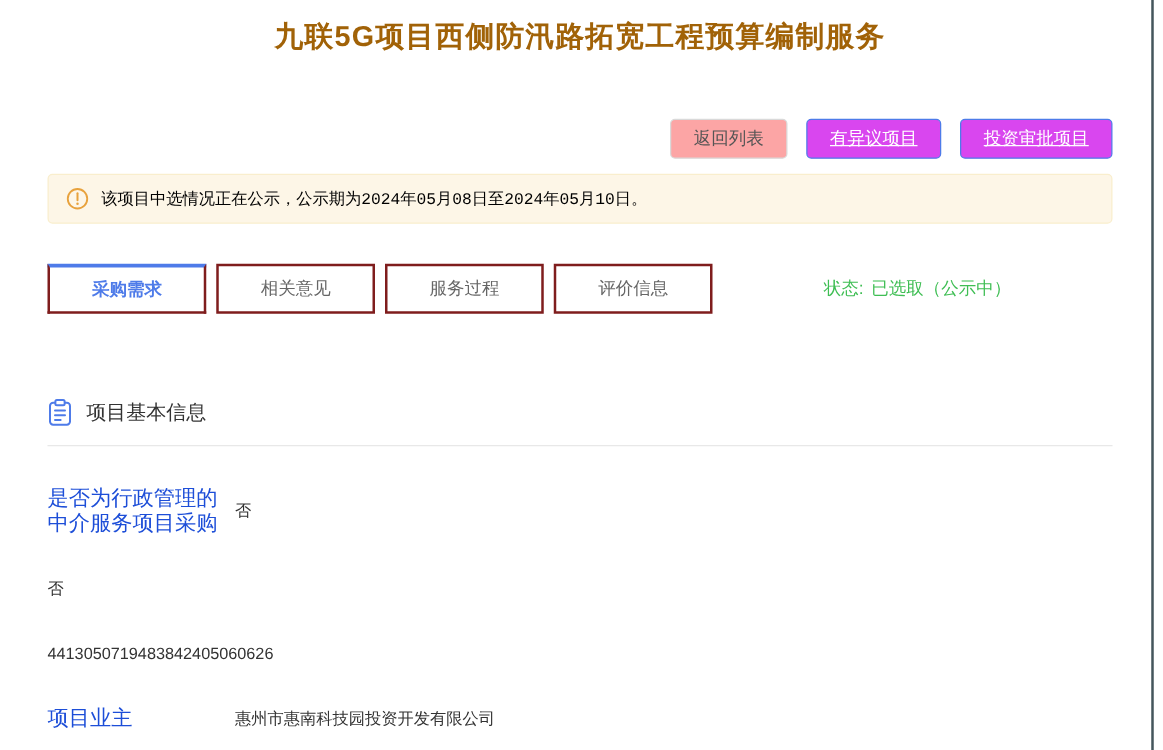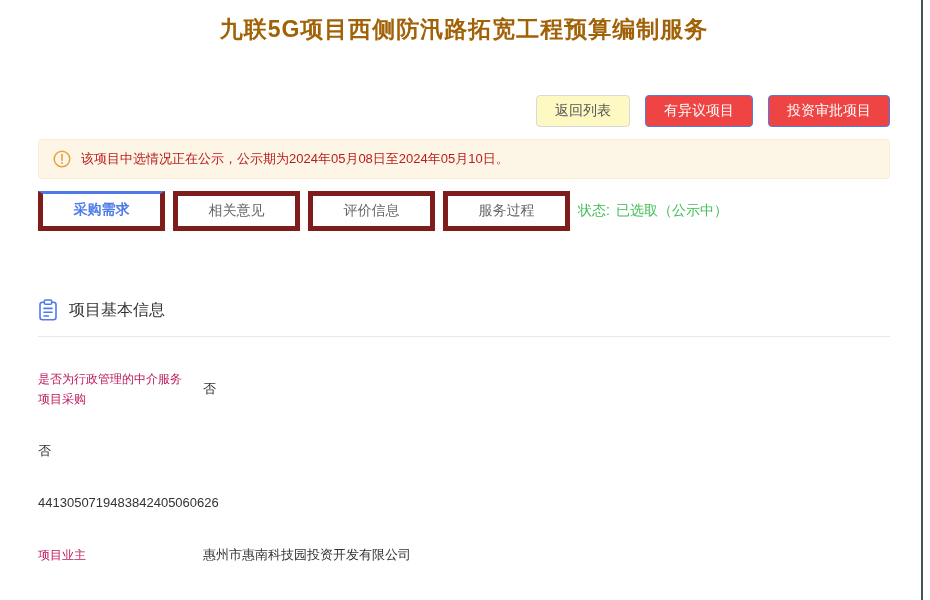--- a/index.html
+++ b/index.html
@@ -9,46 +9,46 @@
   .right-edge { position:absolute; top:0; right:7px; width:2px; height:600px;
     background:#44565c; }
   .container { position:absolute; left:38px; top:0; width:852px; }
 
   .page-title { margin-top:14px; text-align:center; font-size:23px; font-weight:bold;
     color:#a16207; letter-spacing:1px; }
 
   .actions { margin-top:50px; display:flex; justify-content:flex-end; gap:15px; }
   .btn { height:32px; padding:0 18px; font-size:14px; border-radius:4px;
     display:inline-flex; align-items:center; justify-content:center; cursor:pointer; }
-  .btn-plain { background:#fef9c3; border:1px solid #d9d9d9; color:#555; }
-  .btn-primary { background:#ef4444; border:1px solid #4e7be9; color:#fff; }
+  .btn-plain { background:#fca5a5; border:1px solid #d9d9d9; color:#555; }
+  .btn-primary { background:#d946ef; border:1px solid #4e7be9; color:#fff;text-decoration:underline; }
 
   .notice { margin-top:12px; height:40px; background:#fdf6e7; border:1px solid #f9eecd;
     border-radius:4px; display:flex; align-items:center; padding:0 14px; }
   .notice-icon { width:18px; height:18px; margin-right:10px; flex:none; }
-  .notice-text { font-size:13px; color:#b91c1c; }
+  .notice-text { font-size:13px; color:#000000;font-family:Liberation Mono, monospace; }
 
-  .tabs-row { margin-top:12px; display:flex; align-items:stretch; height:40px; }
-  .tab { width:127px; margin-right:8px; background:#fff; border:5px solid #7f1d1d;
+  .tabs-row { margin-top:32px; display:flex; align-items:stretch; height:40px; }
+  .tab { width:127px; margin-right:8px; background:#fff; border:2px solid #7f1d1d;
     display:flex; align-items:center; justify-content:center; font-size:14px;
     color:#666; cursor:pointer; position:relative; }
   .tab.active { border-top:3px solid #4e7be9; color:#4e7be9; font-weight:bold; }
-  .tabs-status { flex:1; display:flex; align-items:center; justify-content:flex-start;
+  .tabs-status { flex:1; display:flex; align-items:center; justify-content:center;
     font-size:14px; }
   .status-green { color:#3fbe54; }
   .status-label { margin-right:6px; }
 
   .section-header { margin-top:68px; display:flex; align-items:center; }
   .section-icon { width:20px; height:22px; margin-right:11px; flex:none; }
   .section-title { font-size:16px; color:#333; }
   .divider { margin-top:15px; height:1px; background:#e8e8e8; }
 
   .fields { margin-top:32px; }
   .field-row { display:flex; align-items:center; margin-bottom:32px; min-height:20px; }
-  .field-label { width:150px; margin-right:15px; font-size:12px; color:#be185d;
+  .field-label { width:150px; margin-right:0; font-size:17px; color:#1d4ed8;
     line-height:20px; flex:none; }
   .field-value { font-size:13px; color:#333; line-height:20px; }
 </style>
 </head>
 <body>
 
 <div class="page">
   <div class="container">
 
     <h1 class="page-title">九联5G项目西侧防汛路拓宽工程预算编制服务</h1>
@@ -71,24 +71,24 @@
     </div>
 
     <div class="tabs-row">
       <div class="tab active">
         <span>采购需求</span>
       </div>
       <div class="tab">
         <span>相关意见</span>
       </div>
       <div class="tab">
-        <span>评价信息</span>
+        <span>服务过程</span>
       </div>
       <div class="tab">
-        <span>服务过程</span>
+        <span>评价信息</span>
       </div>
       <div class="tabs-status status-green">
         <span class="status-label">状态:</span>
         <span>已选取（公示中）</span>
       </div>
     </div>
 
     <div class="section-header">
       <span class="section-icon">
         <svg width="20" height="22" viewBox="0 0 20 22">

